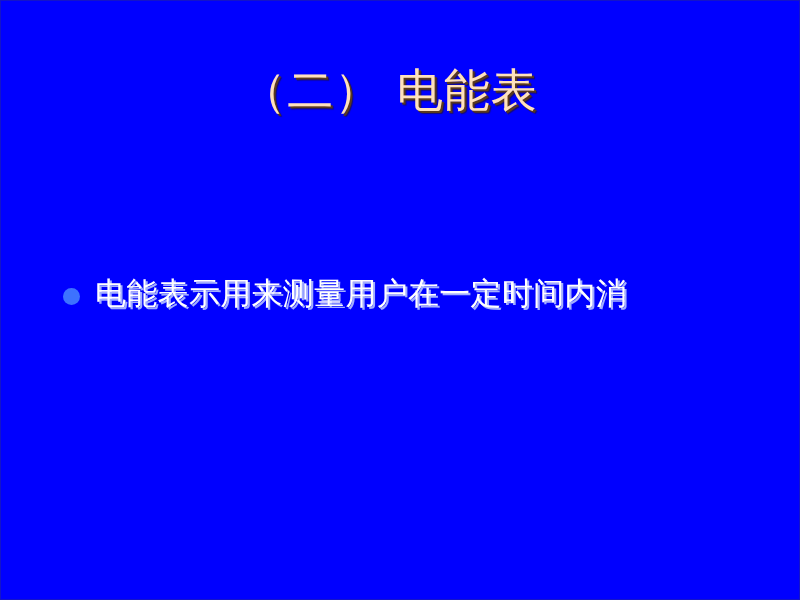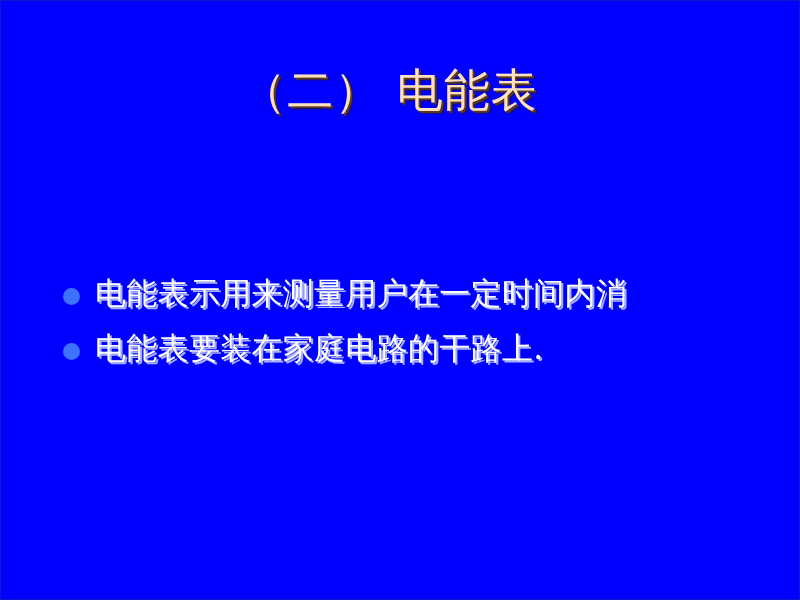--- a/index.html
+++ b/index.html
@@ -99,22 +99,16 @@
 
   <div class="body-block">
 
     <div class="bullet-row">
       <span class="bullet-marker"></span>
       <span class="bullet-text">
         <span class="line">电能表示用来测量用户在一定时间内消</span>
       </span>
     </div>
 
-    <div class="bullet-row">
-      <span class="bullet-marker"></span>
-      <span class="bullet-text">
-        <span class="line">电能表要装在家庭电路的干路上.</span>
-      </span>
-    </div>
 
   </div>
 
 </div>
 
 </body></html>

